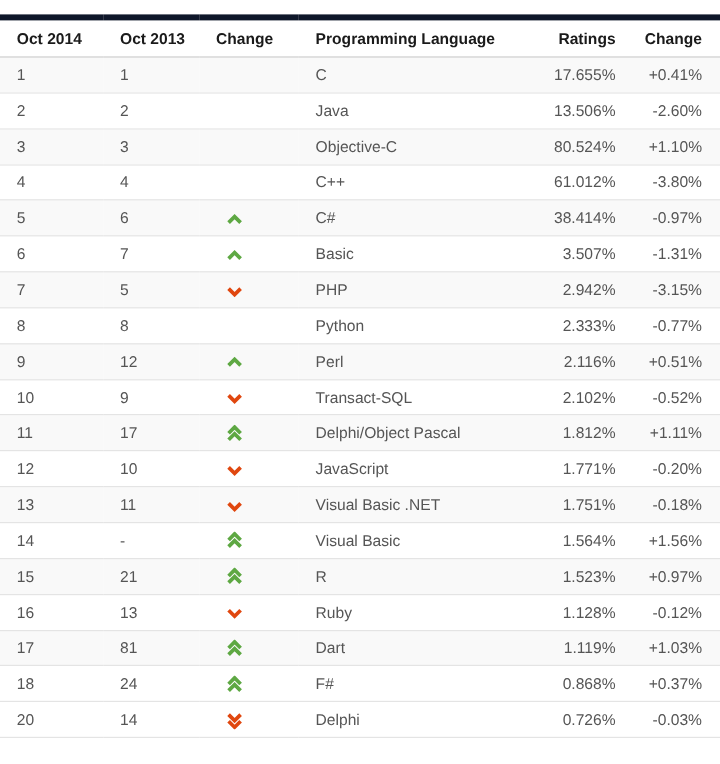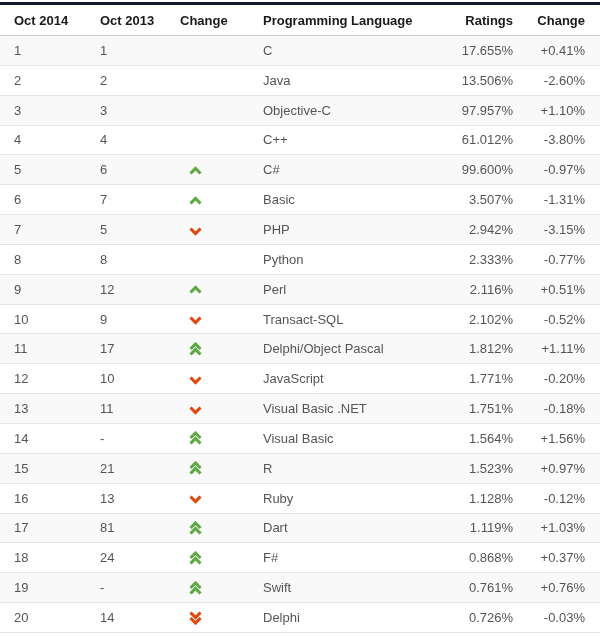--- a/index.html
+++ b/index.html
@@ -11,22 +11,22 @@
   .page {
     width: 600px;
     height: 637px;
     overflow: hidden;
     background: #ffffff;
   }
   table.ranking-table {
     width: 600px;
     border-collapse: collapse;
     table-layout: fixed;
-    margin-top: 2px;
-    border-top: 3px solid #0f172a;
+    margin-top: 12px;
+    border-top: 5px solid #0f172a;
   }
   th {
     font-size: 13px;
     font-weight: bold;
     color: #1a1a1a;
     text-align: left;
     height: 30px;
     vertical-align: middle;
     padding: 0 0 0 14px;
     border-bottom: 1px solid #cccccc;
@@ -99,39 +99,39 @@
           <td class="trend-cell"></td>
           <td>Java</td>
           <td class="align-right">13.506%</td>
           <td class="last-col">-2.60%</td>
         </tr>
         <tr class="striped">
           <td>3</td>
           <td>3</td>
           <td class="trend-cell"></td>
           <td>Objective-C</td>
-          <td class="align-right">97.957%</td>
+          <td class="align-right">80.524%</td>
           <td class="last-col">+1.10%</td>
         </tr>
         <tr>
           <td>4</td>
           <td>4</td>
           <td class="trend-cell"></td>
           <td>C++</td>
           <td class="align-right">61.012%</td>
           <td class="last-col">-3.80%</td>
         </tr>
         <tr class="striped">
           <td>5</td>
           <td>6</td>
           <td class="trend-cell"><span class="trend-icon"><svg width="13" height="10" viewBox="0 0 13 10">
                 <polyline points="1.5,7.5 6.5,2.5 11.5,7.5" fill="none" stroke="#5EA843" stroke-width="3.1" stroke-linejoin="miter"></polyline>
               </svg></span></td>
           <td>C#</td>
-          <td class="align-right">99.600%</td>
+          <td class="align-right">38.414%</td>
           <td class="last-col">-0.97%</td>
         </tr>
         <tr>
           <td>6</td>
           <td>7</td>
           <td class="trend-cell"><span class="trend-icon"><svg width="13" height="10" viewBox="0 0 13 10">
                 <polyline points="1.5,7.5 6.5,2.5 11.5,7.5" fill="none" stroke="#5EA843" stroke-width="3.1" stroke-linejoin="miter"></polyline>
               </svg></span></td>
           <td>Basic</td>
           <td class="align-right">3.507%</td>
@@ -252,31 +252,20 @@
         <tr>
           <td>18</td>
           <td>24</td>
           <td class="trend-cell"><span class="trend-icon"><svg width="13" height="15" viewBox="0 0 13 15">
                 <polyline points="1.5,7 6.5,2 11.5,7" fill="none" stroke="#5EA843" stroke-width="3.1" stroke-linejoin="miter"></polyline>
                 <polyline points="1.5,12.5 6.5,7.5 11.5,12.5" fill="none" stroke="#5EA843" stroke-width="3.1" stroke-linejoin="miter"></polyline>
               </svg></span></td>
           <td>F#</td>
           <td class="align-right">0.868%</td>
           <td class="last-col">+0.37%</td>
-        </tr>
-        <tr class="striped">
-          <td>19</td>
-          <td>-</td>
-          <td class="trend-cell"><span class="trend-icon"><svg width="13" height="15" viewBox="0 0 13 15">
-                <polyline points="1.5,7 6.5,2 11.5,7" fill="none" stroke="#5EA843" stroke-width="3.1" stroke-linejoin="miter"></polyline>
-                <polyline points="1.5,12.5 6.5,7.5 11.5,12.5" fill="none" stroke="#5EA843" stroke-width="3.1" stroke-linejoin="miter"></polyline>
-              </svg></span></td>
-          <td>Swift</td>
-          <td class="align-right">0.761%</td>
-          <td class="last-col">+0.76%</td>
         </tr>
         <tr>
           <td>20</td>
           <td>14</td>
           <td class="trend-cell"><span class="trend-icon"><svg width="13" height="15" viewBox="0 0 13 15">
                 <polyline points="1.5,2.5 6.5,7.5 11.5,2.5" fill="none" stroke="#E0470F" stroke-width="3.1" stroke-linejoin="miter"></polyline>
                 <polyline points="1.5,8 6.5,13 11.5,8" fill="none" stroke="#E0470F" stroke-width="3.1" stroke-linejoin="miter"></polyline>
               </svg></span></td>
           <td>Delphi</td>
           <td class="align-right">0.726%</td>

